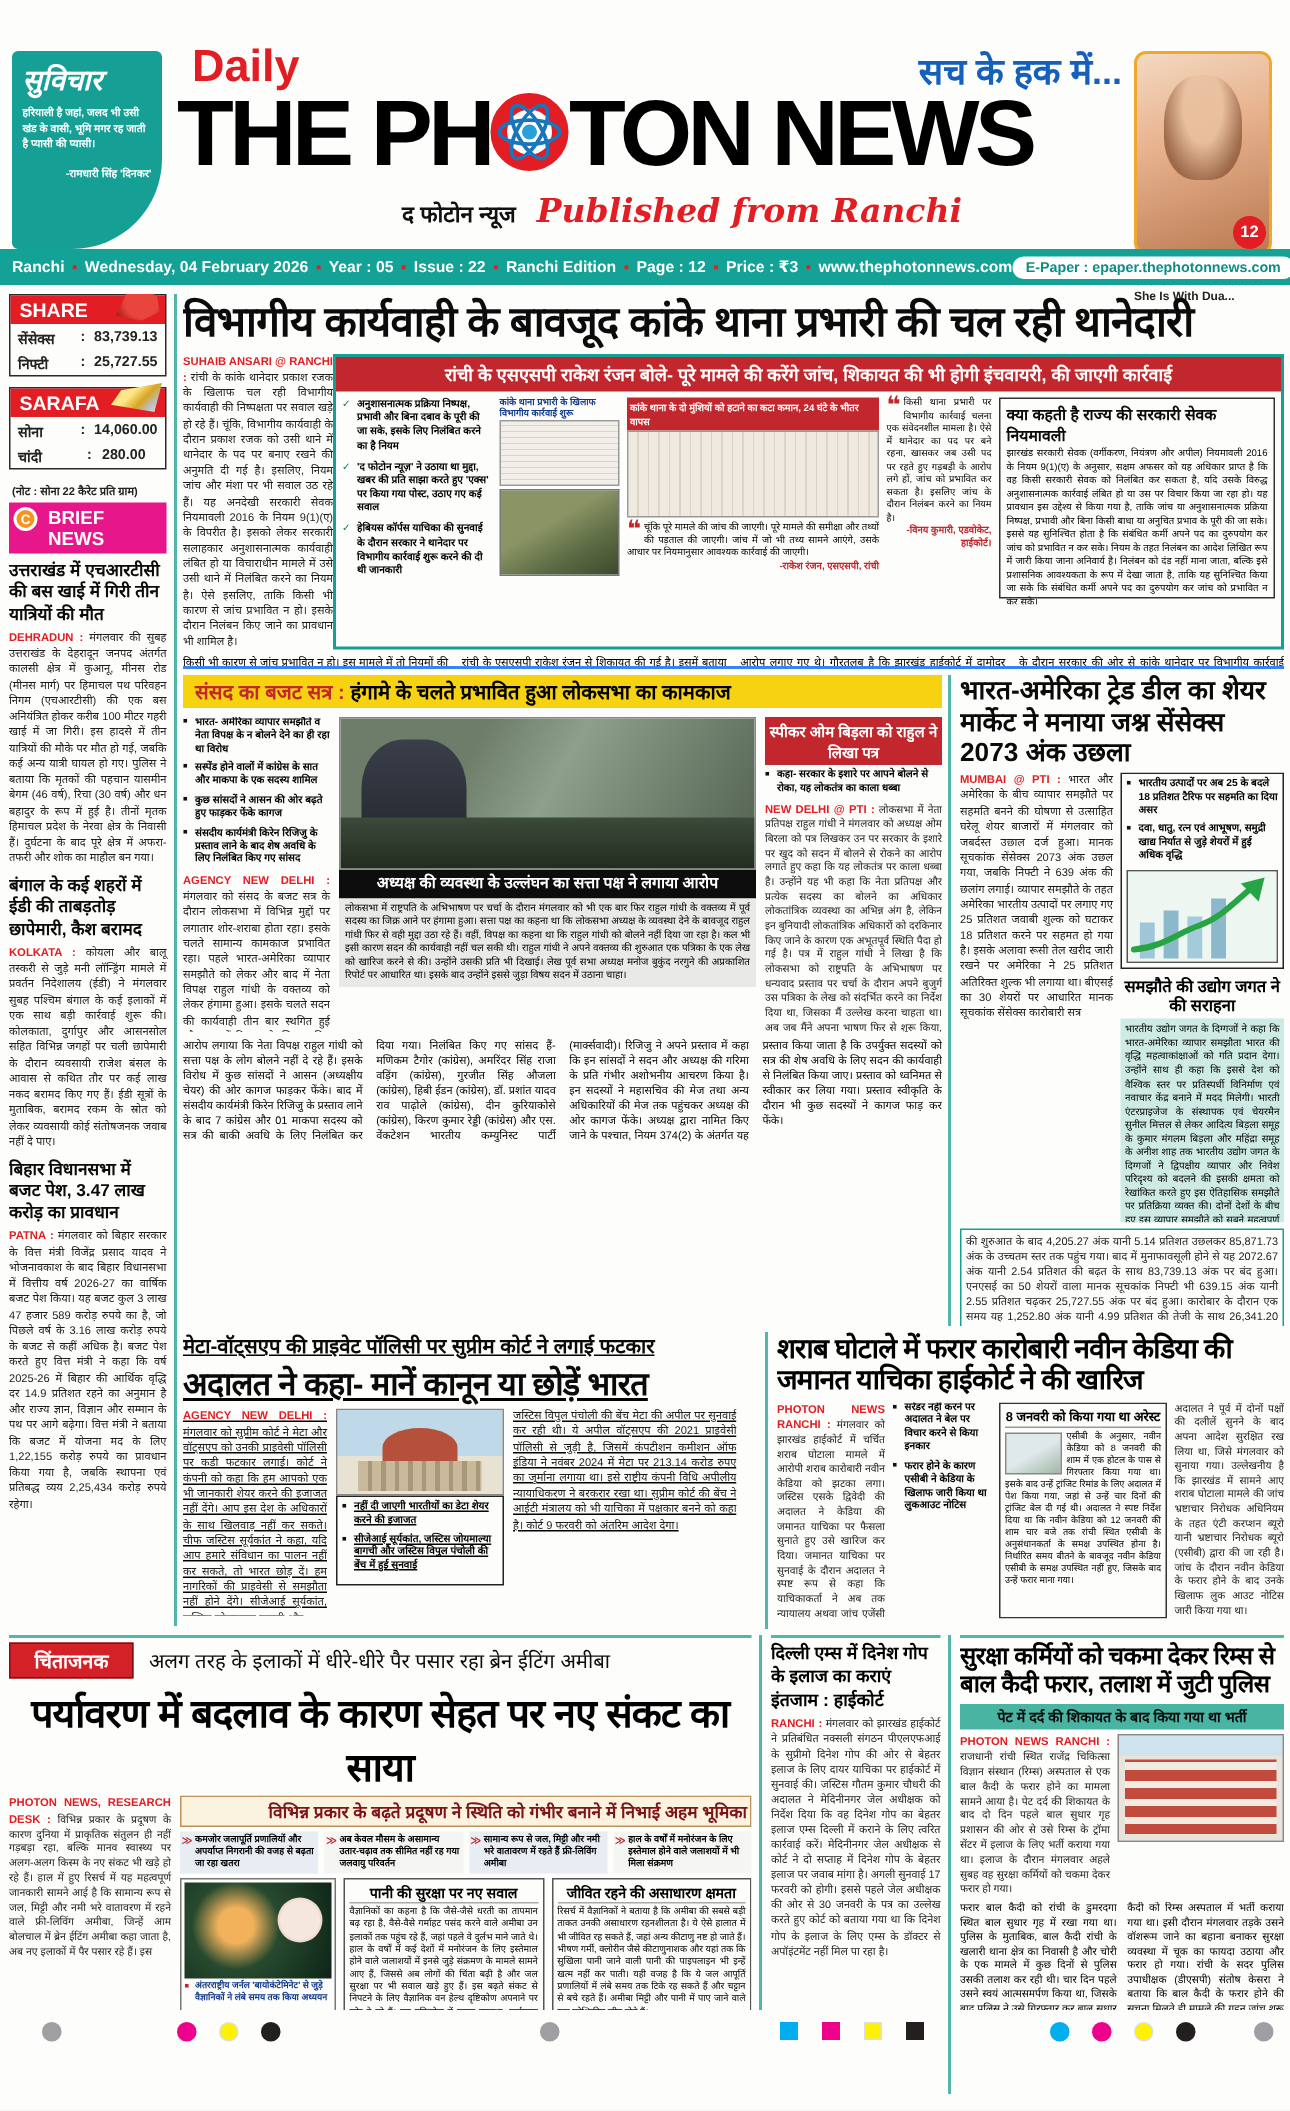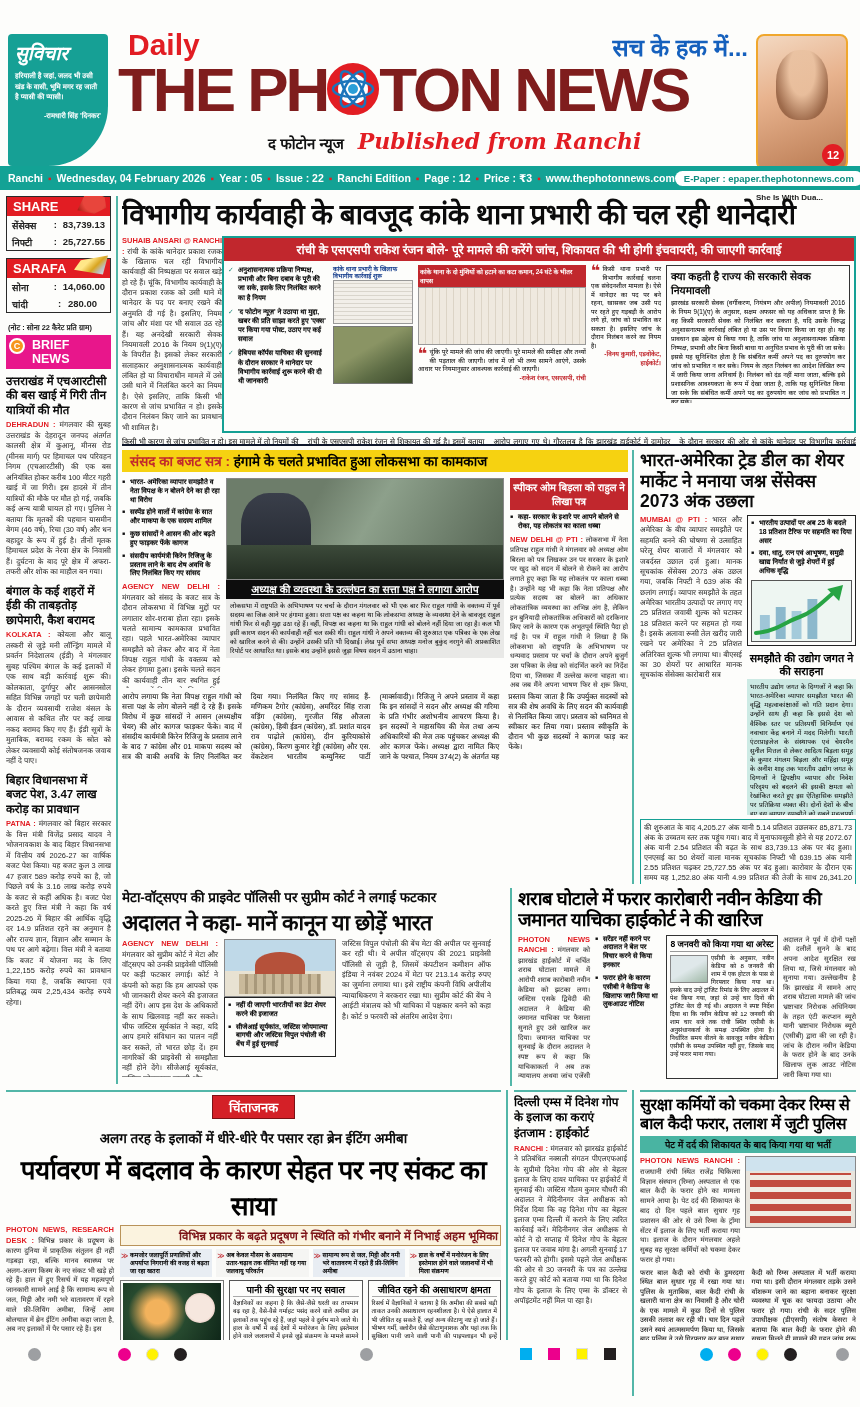--- a/index.html
+++ b/index.html
@@ -10,21 +10,21 @@
   .masthead { position:absolute; left:0; top:6px; width:860px; height:160px; }
   .suvichar { position:absolute; left:8px; top:28px; width:100px; height:132px; background:#16a095;
               border-radius:4px 4px 60px 4px; color:#fff; padding:6px 7px; }
   .suvichar-title { font-size:19px; font-weight:900; font-style:italic; }
   .suvichar-quote { font-size:7px; font-weight:bold; line-height:1.5; margin-top:5px; }
   .suvichar-author { font-size:7px; font-weight:bold; text-align:right; margin-top:8px; }
   .mast-center { position:absolute; left:118px; top:0; width:630px; height:160px; }
   .daily { position:absolute; left:10px; top:22px; color:#e21d23; font-size:30px; font-weight:900; }
   .tagline { position:absolute; right:0; top:24px; color:#1560bd; font-size:24px; font-weight:900; }
   .paper-title { position:absolute; left:0; top:48px; width:630px; font-size:62px; font-weight:900;
-                 letter-spacing:-3px; color:#7f1d1d; white-space:nowrap; }
+                 letter-spacing:-3px; color:#000000; white-space:nowrap; }
   .atom-o { display:inline-block; width:52px; height:52px; border:11px solid #e21d23; border-radius:50%;
             vertical-align:-4px; position:relative; background:#fff; }
   .atom-o svg { position:absolute; left:-8px; top:-8px; }
   .subtitle-row { position:absolute; left:150px; top:122px; width:480px; display:flex; align-items:baseline; gap:14px; }
   .hindi-name { font-size:15px; font-weight:900; color:#111; }
   .published { font-family:"DejaVu Serif","Liberation Serif",serif; font-style:italic; font-weight:bold;
                color:#e21d23; font-size:22px; }
   .celeb { position:absolute; right:8px; top:28px; width:96px; }
   .celeb-photo { width:92px; height:136px; border:2px solid #f0a72d; border-radius:8px; position:relative;
                  background:linear-gradient(160deg,#f3d9c2 0%,#e8b38e 40%,#b97a52 100%); overflow:hidden; }
@@ -38,21 +38,21 @@
              display:flex; align-items:center; padding:0 8px; color:#fff; font-weight:bold; font-size:10.5px; white-space:nowrap; }
   .info-item::before { content:"▪"; color:#e21d23; margin:0 5px; font-size:10px; }
   .info-item:first-child::before { content:""; margin:0; }
   .epaper-pill { margin-left:auto; background:#fff; color:#0f8d80; border-radius:9px; font-size:9.5px;
                  font-weight:bold; padding:2px 9px; }
 
   
   .dateline { color:#e21d23; font-weight:900; font-size:7.5px; }
   .body-text { font-size:7.4px; line-height:1.4; text-align:justify; color:#1c1c1c; }
   section, aside { position:absolute; overflow:hidden; }
-  .tdiv { border-bottom:2px solid #0f172a; }
+  .tdiv { border-bottom:2px solid #3b82f6; }
 
   
   .sidebar { left:6px; top:196px; width:112px; height:888px; border-right:2px solid #53b6a8; padding-right:5px; }
   .side-box { border:1.5px solid #2a2a2a; margin-bottom:7px; }
   .side-box-head { background:#e21d23; color:#fff; font-weight:900; font-size:13px; padding:2px 6px; position:relative; }
   .side-art { position:absolute; right:2px; top:-6px; width:34px; height:24px; border-radius:3px; }
   .bull-art { background:radial-gradient(circle at 60% 40%,#e8453c 0 45%,#a01810 80%); clip-path:polygon(10% 80%,30% 20%,55% 5%,90% 25%,95% 70%,60% 95%); }
   .gold-art { background:linear-gradient(135deg,#ffe788 0 40%,#d9a520 60%,#bdbdbd 75%,#eeeeee 100%); clip-path:polygon(0 70%,20% 30%,100% 10%,85% 90%); }
   .side-row { display:flex; font-size:9.5px; font-weight:bold; color:#222; padding:3px 5px 1px; }
   .side-row .lbl { width:46px; }
@@ -101,40 +101,40 @@
   .parl-mid { display:flex; gap:6px; margin-top:6px; height:210px; overflow:hidden; }
   .p-bullets { width:98px; flex:none; }
   .sq-bullet { font-size:6.8px; font-weight:bold; line-height:1.3; margin-bottom:4px; padding-left:8px; position:relative; }
   .sq-bullet::before { content:"■"; position:absolute; left:0; top:0; font-size:5px; color:#111; }
   .p-photo-wrap { width:278px; flex:none; }
   .p-photo { height:102px; border:1px solid #888; position:relative; overflow:hidden;
              background:linear-gradient(120deg,#6d7d6a 0 30%,#8da08b 50%,#51604f 100%); }
   .p-photo .desk { position:absolute; left:0; bottom:0; width:100%; height:34px; background:linear-gradient(#3c4a3a,#222c21); }
   .p-photo .fig { position:absolute; left:14px; top:14px; width:70px; height:80px; border-radius:40% 40% 8px 8px;
              background:linear-gradient(#3a3f4a,#20242c); }
-  .p-cap-title { background:#0d0d0d; color:#fff; font-weight:900; font-size:10.5px; text-align:center; padding:3px 18px; line-height:1.25;text-decoration:underline; }
+  .p-cap-title { background:#0d0d0d; color:#fff; font-weight:900; font-size:10.5px; text-align:center; padding:3px 18px; line-height:1.25; }
   .p-cap-body { background:#e9e9e7; font-size:6.6px; line-height:1.35; text-align:justify; padding:3px 4px; }
   .p-letter { flex:1; }
   .letter-band { background:#c1272d; color:#fff; font-weight:900; font-size:10px; text-align:center; padding:2px; margin-bottom:3px; }
   .parl-bottom { margin-top:4px; column-count:4; column-gap:9px; font-size:7.3px; line-height:1.38; text-align:justify; height:118px; overflow:hidden; }
 
   
   .market { left:640px; top:450px; width:216px; height:434px; }
   .m-headline { font-size:17.5px; font-weight:900; line-height:1.18; color:#0a0a0a; margin-bottom:3px; }
   .m-row { display:flex; gap:5px; height:300px; overflow:hidden; }
   .m-colL { width:102px; flex:none; }
   .m-colR { flex:1; display:flex; flex-direction:column; }
   .m-box { border:1.5px solid #222; padding:3px; margin-bottom:3px; }
   .chart-img { height:62px; border:1px solid #555; }
   .praise-title { font-weight:900; font-size:11px; text-align:center; line-height:1.15; margin:3px 0 2px; }
   .praise-body { background:#cdeae4; font-size:6.6px; line-height:1.38; text-align:justify; padding:3px; flex:1; overflow:hidden; }
   .m-more { margin-top:4px; font-size:7.3px; line-height:1.38; text-align:justify; height:118px; overflow:hidden; border:1.5px solid #15a094; padding:3px; }
 
   
-  .meta-story { left:122px; top:888px; width:390px; height:198px; border-right:2px solid #53b6a8; padding-right:19px; }
+  .meta-story { left:122px; top:888px; width:390px; height:198px; border-right:2px solid #53b6a8; padding-right:19px;text-decoration:underline; }
   .meta-kicker { font-size:13.5px; font-weight:900; color:#0a0a0a; }
   .meta-headline { font-size:21.5px; font-weight:900; letter-spacing:-0.5px; color:#0a0a0a; margin:1px 0 3px; }
   .meta-row { display:flex; gap:6px; height:138px; overflow:hidden; }
   .meta-c1 { width:96px; flex:none; }
   .meta-c2 { width:112px; flex:none; }
   .sc-img { height:58px; border:1px solid #888; position:relative; overflow:hidden;
             background:linear-gradient(#bfd9e8 0 55%,#e8e2d2 55% 100%); }
   .sc-img .dome { position:absolute; left:30px; top:12px; width:50px; height:26px; border-radius:50% 50% 0 0; background:#b5513a; }
   .sc-img .base { position:absolute; left:14px; top:34px; width:82px; height:20px; background:repeating-linear-gradient(90deg,#c9b99a 0 6px,#a8987a 6px 9px); }
   .meta-c3 { flex:1; }
@@ -146,23 +146,23 @@
   .lq-c0 { width:72px; flex:none; }
   .lq-c1 { width:66px; flex:none; }
   .arrest-box { width:112px; flex:none; border:1.5px solid #333; padding:2px 3px; }
   .arrest-title { font-size:8.6px; font-weight:900; text-align:center; border-bottom:1px solid #999; padding-bottom:1px; margin-bottom:2px; }
   .arrest-img { float:left; width:38px; height:28px; margin:1px 3px 1px 0; background:linear-gradient(150deg,#dfe8ea 0 50%,#9fb8a6 100%); border:1px solid #888; }
   .arrest-body { font-size:6.1px; line-height:1.32; text-align:justify; }
   .lq-c3 { flex:1; }
 
   
   .env { left:6px; top:1090px; width:502px; height:250px; border-right:2px solid #53b6a8; padding-right:5px; }
-  .env-strapline { display:flex; align-items:center; gap:10px; border-top:2px solid #53b6a8; padding:3px 0 2px;flex-direction:column; }
+  .env-strapline { display:flex; align-items:center; gap:10px; border-top:2px solid #53b6a8; padding:3px 0 2px; }
   .env-label { background:#d42027; color:#fff; font-weight:900; font-size:13px; padding:2px 16px; border:1px solid #7c1115; }
-  .env-strap-text { font-weight:700; font-size:13.5px; color:#0a0a0a; }
+  .env-strap-text { font-weight:400; font-size:13.5px; color:#0a0a0a; }
   .env-headline { font-size:26px; font-weight:900; text-align:center; letter-spacing:-0.5px; margin:2px 0; }
   .env-row { display:flex; gap:6px; height:168px; overflow:hidden; }
   .env-left { width:108px; flex:none; }
   .env-main { flex:1; display:flex; flex-direction:column; }
   .env-banner { border:1px solid #b9935a; background:#fbf3df; color:#7d1418; font-weight:900; font-size:11.5px; text-align:right; padding:2px; }
   .env-points { display:flex; gap:4px; margin:3px 0; }
   .env-point { flex:1; font-size:6.2px; font-weight:bold; line-height:1.3; padding:2px 2px 2px 10px; position:relative; }
   .env-point::before { content:"≫"; position:absolute; left:1px; top:2px; color:#c1272d; font-weight:900; font-size:7px; }
   .env-point:nth-child(odd) { background:#e8edf3; }
   .env-point:nth-child(even) { background:#f5f5f3; }

